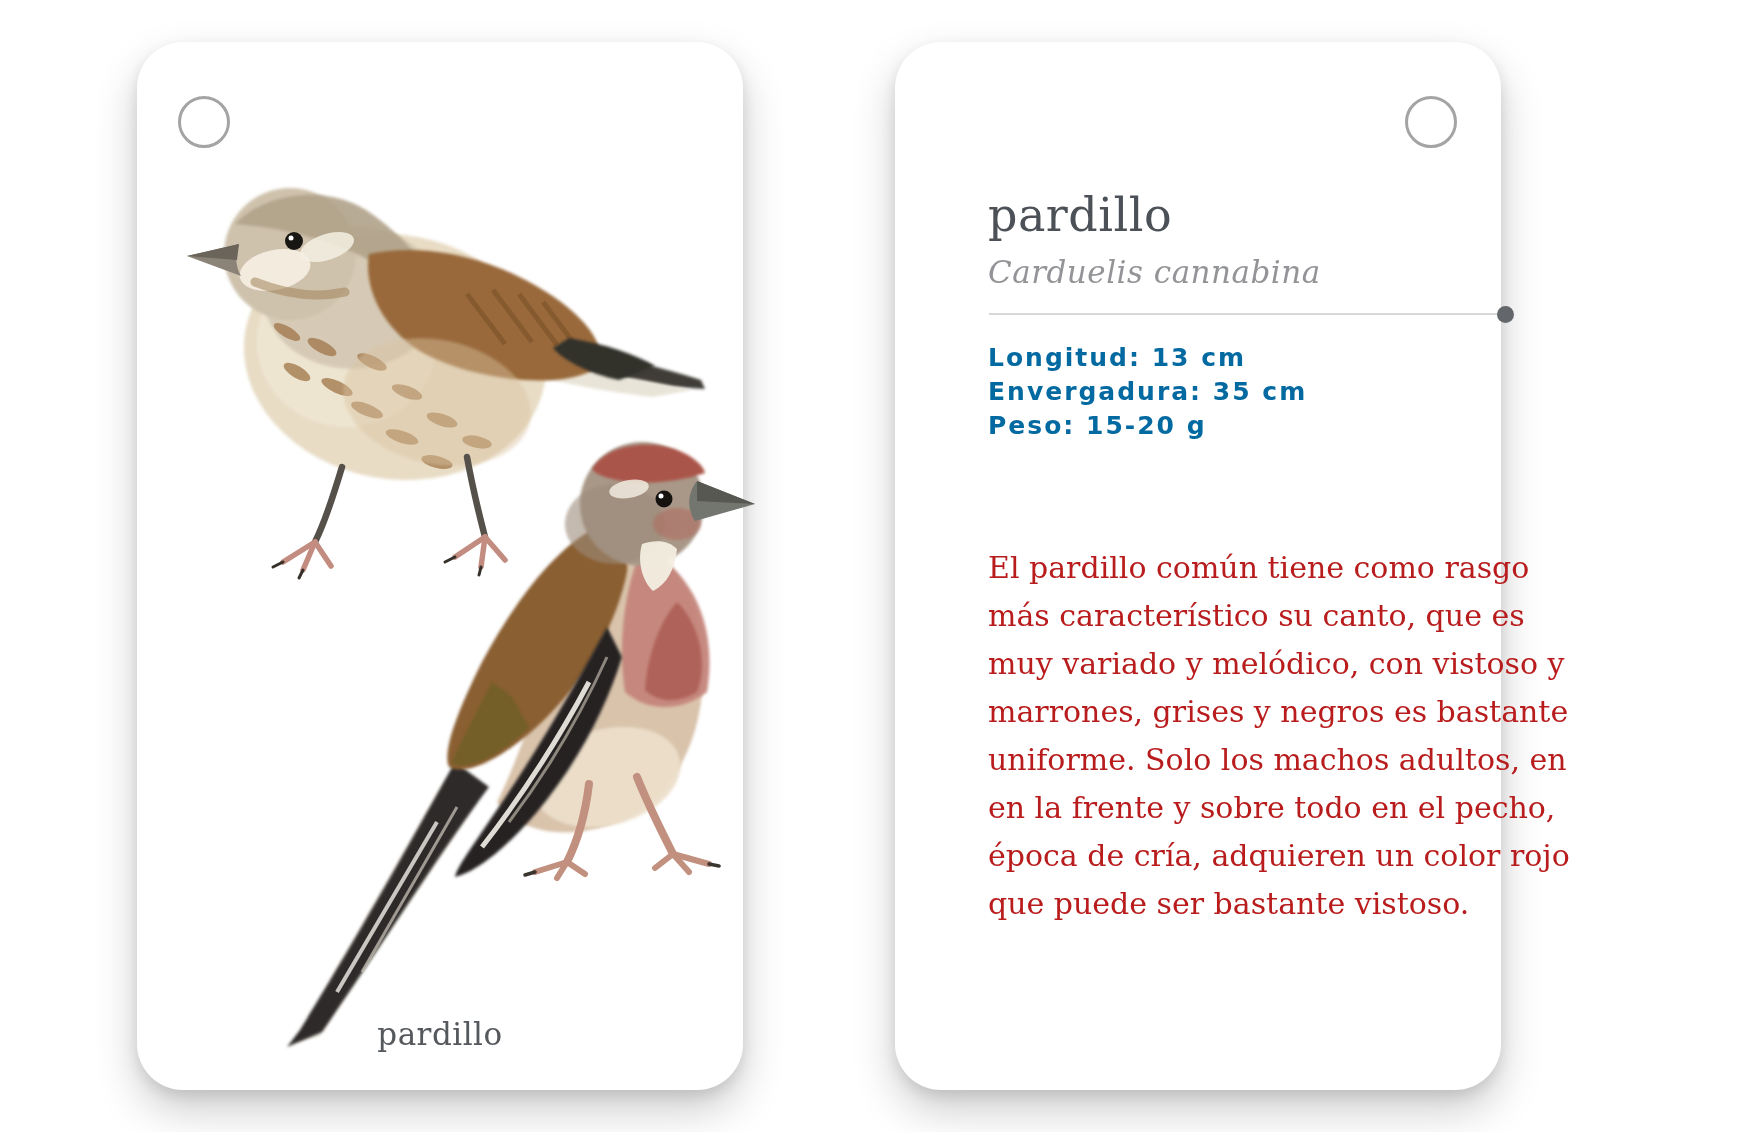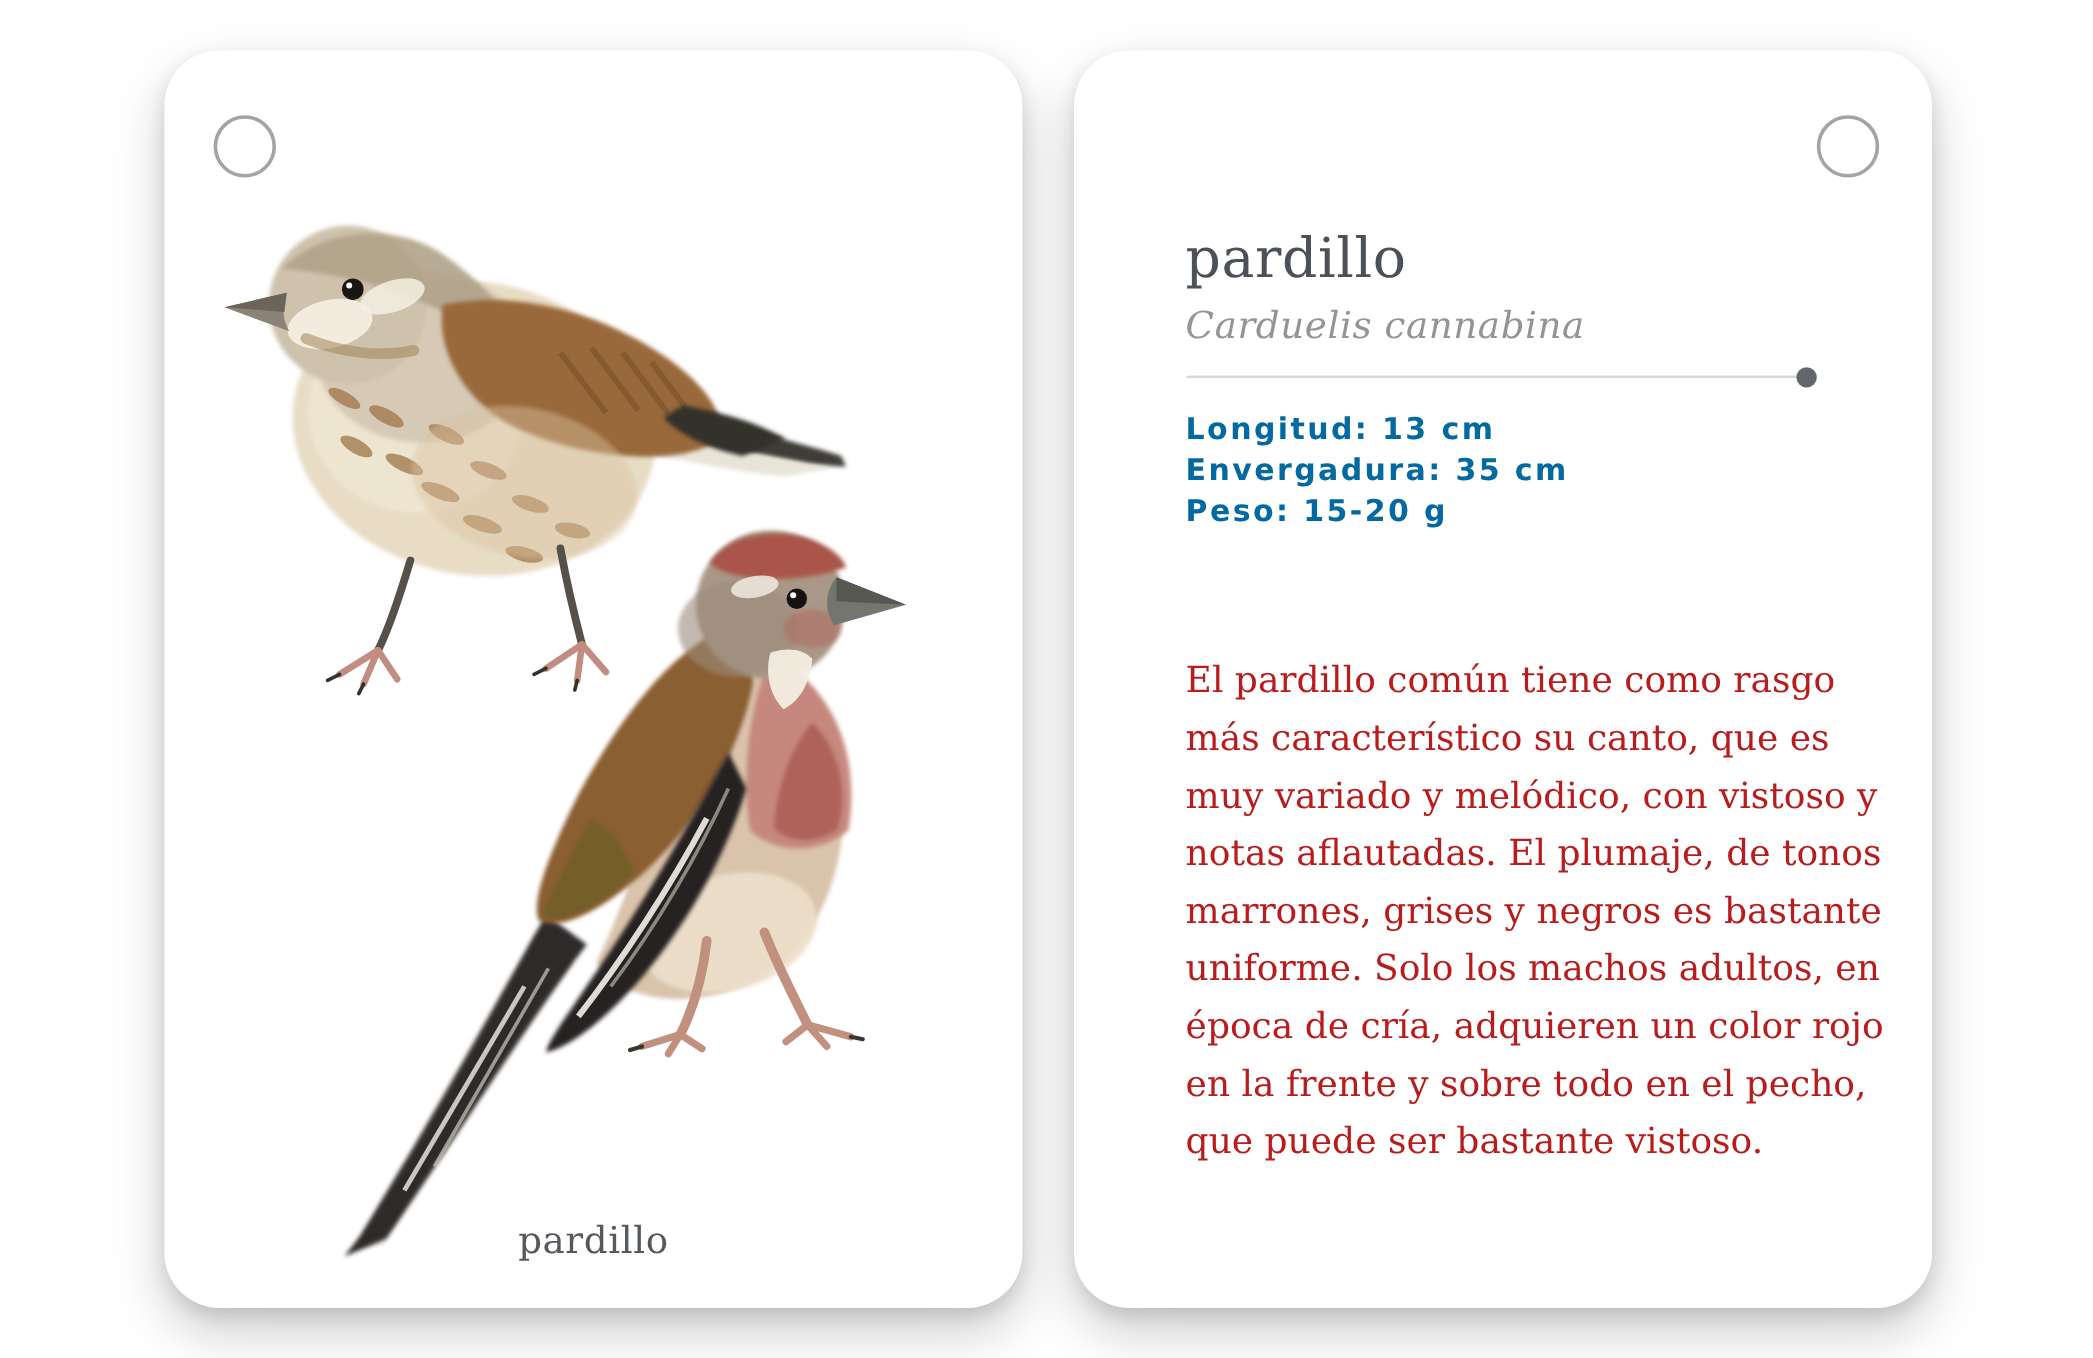--- a/index.html
+++ b/index.html
@@ -13,21 +13,21 @@
   }
   .stage {
     position: relative;
     width: 1744px;
     height: 1132px;
     background: #ffffff;
   }
   .card {
     position: absolute;
     top: 42px;
-    width: 715px;
+    width: 606px;
     height: 1048px;
     background: #ffffff;
     border-radius: 46px;
     box-shadow: 0 6px 14px rgba(0,0,0,0.10), 0 20px 44px rgba(0,0,0,0.20);
   }
   .card-front { left: 137px; }
   .card-back  { left: 895px; }
 
   .hole {
     position: absolute;
@@ -273,22 +273,21 @@
     <div class="stats">
         <div class="stat-line">Longitud: 13 cm</div>
         <div class="stat-line">Envergadura: 35 cm</div>
         <div class="stat-line">Peso: 15-20 g</div>
       </div>
 
     <div class="description">
         <div class="desc-line">El pardillo común tiene como rasgo</div>
         <div class="desc-line">más característico su canto, que es</div>
         <div class="desc-line">muy variado y melódico, con vistoso y</div>
-        <div class="desc-line">notas aflautadas. El plumaje, de tonos</div>
         <div class="desc-line">marrones, grises y negros es bastante</div>
         <div class="desc-line">uniforme. Solo los machos adultos, en</div>
+        <div class="desc-line">en la frente y sobre todo en el pecho,</div>
         <div class="desc-line">época de cría, adquieren un color rojo</div>
-        <div class="desc-line">en la frente y sobre todo en el pecho,</div>
         <div class="desc-line">que puede ser bastante vistoso.</div>
       </div>
   </div>
 
 </div>
 
 </body></html>

